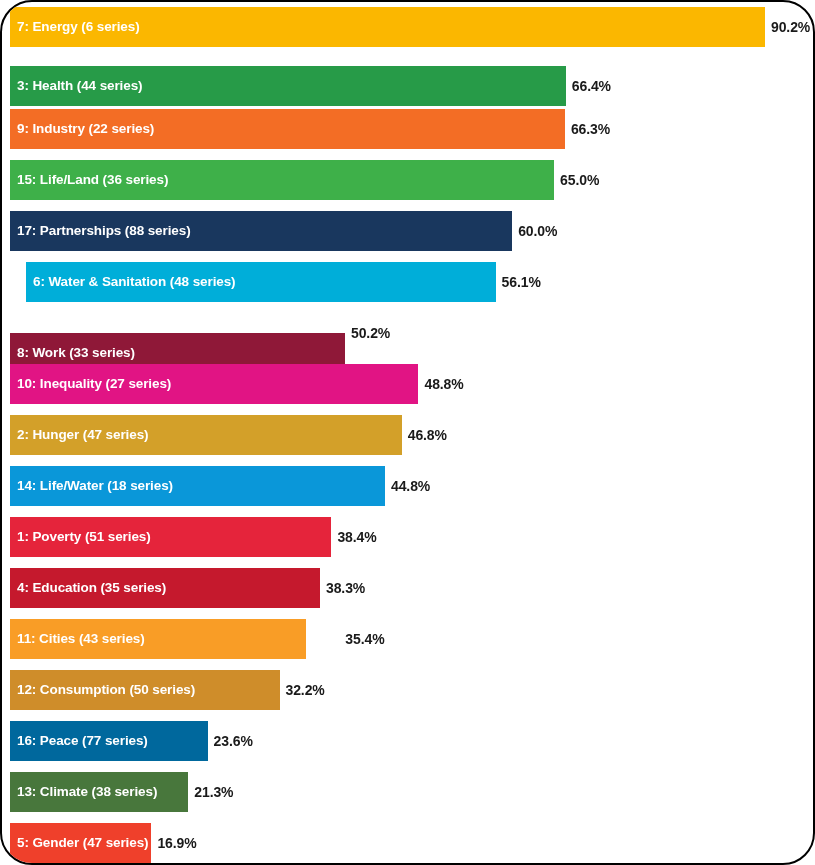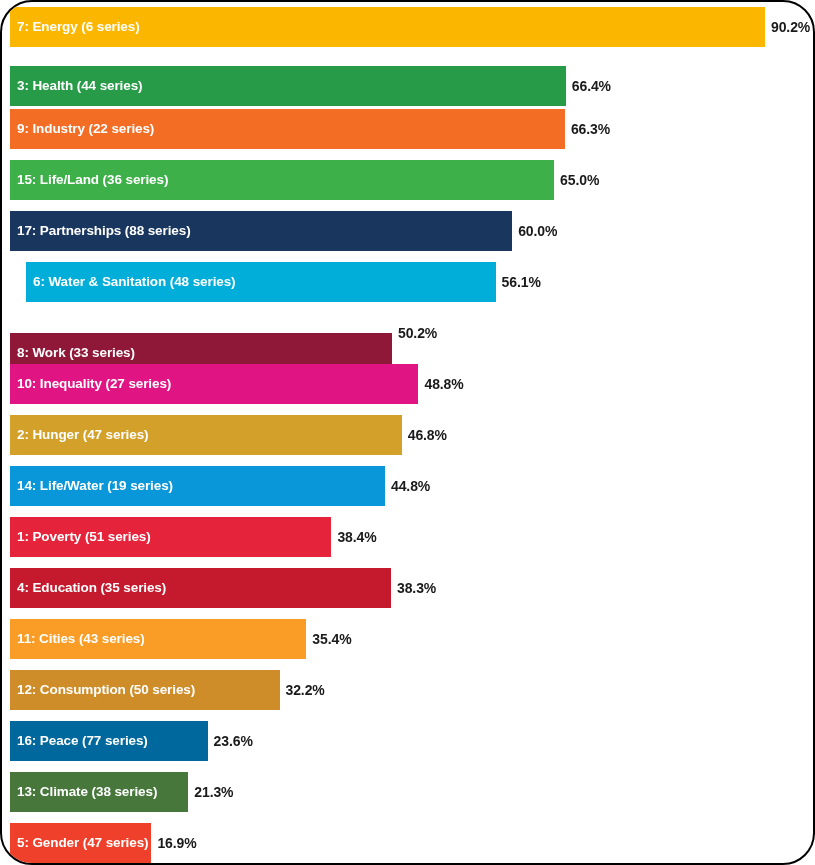--- a/index.html
+++ b/index.html
@@ -97,60 +97,60 @@
         </div>
         <span class="bar-value" style="color: rgb(26, 26, 26);">60.0%</span>
       </div>
       <div class="bar-row" style="top: 260px; height: 40px; padding-left: 16px;">
         <div class="bar" style="width: 469.557px; height: 40px; background: rgb(0, 174, 217);">
           <span class="bar-label" style="color: rgb(255, 255, 255);">6: Water &amp; Sanitation (48 series)</span>
         </div>
         <span class="bar-value" style="color: rgb(26, 26, 26);">56.1%</span>
       </div>
       <div class="bar-row" style="top: 311px; height: 40px;">
-        <div class="bar" style="width: 382px; height: 40px; background: rgb(143, 24, 56); margin-top: 40px;">
+        <div class="bar" style="width: 335px; height: 40px; background: rgb(143, 24, 56); margin-top: 40px;">
           <span class="bar-label" style="color: rgb(255, 255, 255);">8: Work (33 series)</span>
         </div>
         <span class="bar-value" style="color: rgb(26, 26, 26);">50.2%</span>
       </div>
       <div class="bar-row" style="top: 362px; height: 40px;">
         <div class="bar" style="width: 408.456px; height: 40px; background: rgb(225, 20, 132);">
           <span class="bar-label" style="color: rgb(255, 255, 255);">10: Inequality (27 series)</span>
         </div>
         <span class="bar-value" style="color: rgb(26, 26, 26);">48.8%</span>
       </div>
       <div class="bar-row" style="top: 413px; height: 40px;">
         <div class="bar" style="width: 391.716px; height: 40px; background: rgb(211, 160, 41);">
           <span class="bar-label" style="color: rgb(255, 255, 255);">2: Hunger (47 series)</span>
         </div>
         <span class="bar-value" style="color: rgb(26, 26, 26);">46.8%</span>
       </div>
       <div class="bar-row" style="top: 464px; height: 40px;">
         <div class="bar" style="width: 374.976px; height: 40px; background: rgb(10, 151, 217);">
-          <span class="bar-label" style="color: rgb(255, 255, 255);">14: Life/Water (19 series)</span>
+          <span class="bar-label" style="color: rgb(255, 255, 255);">14: Life/Water (18 series)</span>
         </div>
         <span class="bar-value" style="color: rgb(26, 26, 26);">44.8%</span>
       </div>
       <div class="bar-row" style="top: 515px; height: 40px;">
         <div class="bar" style="width: 321.408px; height: 40px; background: rgb(229, 36, 59);">
           <span class="bar-label" style="color: rgb(255, 255, 255);">1: Poverty (51 series)</span>
         </div>
         <span class="bar-value" style="color: rgb(26, 26, 26);">38.4%</span>
       </div>
       <div class="bar-row" style="top: 566px; height: 40px;">
-        <div class="bar" style="width: 381px; height: 40px; background: rgb(197, 25, 45);">
+        <div class="bar" style="width: 310px; height: 40px; background: rgb(197, 25, 45);">
           <span class="bar-label" style="color: rgb(255, 255, 255);">4: Education (35 series)</span>
         </div>
         <span class="bar-value" style="color: rgb(26, 26, 26);">38.3%</span>
       </div>
       <div class="bar-row" style="top: 617px; height: 40px;">
         <div class="bar" style="width: 296.298px; height: 40px; background: rgb(249, 157, 38);">
           <span class="bar-label" style="color: rgb(255, 255, 255);">11: Cities (43 series)</span>
         </div>
-        <span class="bar-value" style="color: rgb(26, 26, 26);">35.4%</span>
+        <span class="bar-value" style="color: rgb(26, 26, 26); margin-left: 33px;">35.4%</span>
       </div>
       <div class="bar-row" style="top: 668px; height: 40px;">
         <div class="bar" style="width: 269.514px; height: 40px; background: rgb(207, 141, 42);">
           <span class="bar-label" style="color: rgb(255, 255, 255);">12: Consumption (50 series)</span>
         </div>
         <span class="bar-value" style="color: rgb(26, 26, 26);">32.2%</span>
       </div>
       <div class="bar-row" style="top: 719px; height: 40px;">
         <div class="bar" style="width: 197.532px; height: 40px; background: rgb(0, 104, 157);">
           <span class="bar-label" style="color: rgb(255, 255, 255);">16: Peace (77 series)</span>

